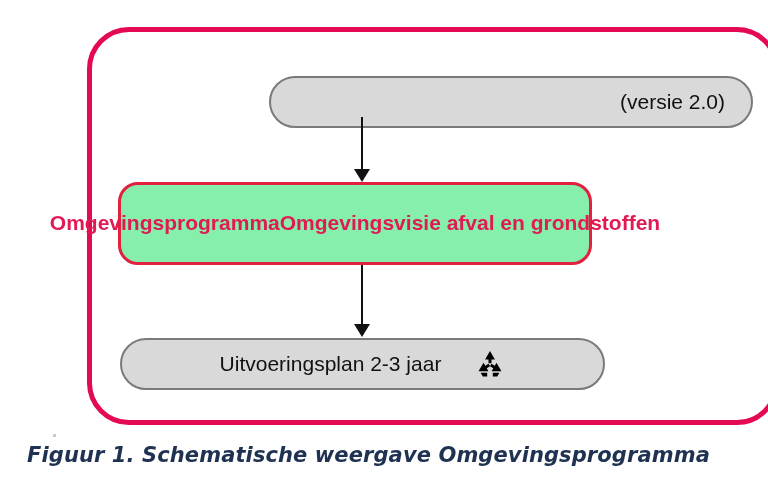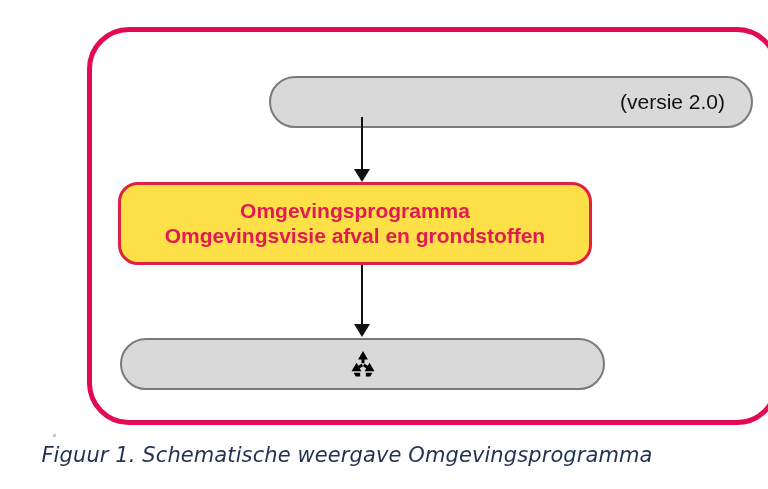--- a/index.html
+++ b/index.html
@@ -78,27 +78,27 @@
     border-radius: 27px;
   }
 
   
   #programma-box {
     left: 91px;
     top: 182px;
     width: 474px;
     height: 83px;
     z-index: 2;
-    background: #fde047;
+    background: #86efac;
     border: 3px solid #e2213f;
     border-radius: 20px;
     color: #e01a53;
     font-weight: bold;
     font-size: 21px;
-    flex-direction: column;
+    flex-direction: row;
   }
   #programma-box .line {
     display: block;
     white-space: nowrap;
   }
 
   
   #uitvoeringsplan-box {
     left: 93px;
     top: 338px;
@@ -164,20 +164,21 @@
     top: 443px;
     width: 640px;
     text-align: center;
     font-family: "DejaVu Sans", sans-serif;
     font-style: italic;
     font-size: 21px;
     color: #1e3css;
     color: #1f3252;
     letter-spacing: 0.1px;
     white-space: nowrap;
+    font-weight: bold;
   }
 
   .speck {
     position: absolute;
     left: 26px;
     top: 434px;
     width: 3px;
     height: 3px;
     background: #c9c9c9;
   }
@@ -203,20 +204,21 @@
     <span class="line">Omgevingsprogramma</span>
     <span class="line">Omgevingsvisie afval en grondstoffen</span>
   </div>
 
   <div class="arrow" id="arrow-programma-to-plan">
     <div class="shaft"></div>
     <div class="head"></div>
   </div>
 
   <div class="node-box gray-box" id="uitvoeringsplan-box">
+    <span>Uitvoeringsplan 2-3 jaar</span>
     <span class="recycle-icon">
       <svg width="30" height="30" viewBox="0 0 64 64" aria-hidden="true">
         <g fill="#000000">
           <path d="M32 4 L42.5 22.2 L35.2 22.2 L35.2 30.5 L28.8 30.5 L28.8 22.2 L21.5 22.2 Z"></path>
           <path d="M7.5 47.5 L18.2 29.2 L21.8 35.5 L29.0 31.4 L32.2 36.9 L25.0 41.0 L28.6 47.3 Z"></path>
           <path d="M56.5 47.5 L35.4 47.3 L39.0 41.0 L31.8 36.9 L35.0 31.4 L42.2 35.5 L45.8 29.2 Z"></path>
           <path d="M12.0 50.5 L26.0 50.5 L26.0 58.5 L16.6 58.5 Z"></path>
           <path d="M52.0 50.5 L38.0 50.5 L38.0 58.5 L47.4 58.5 Z"></path>
         </g>
       </svg>

